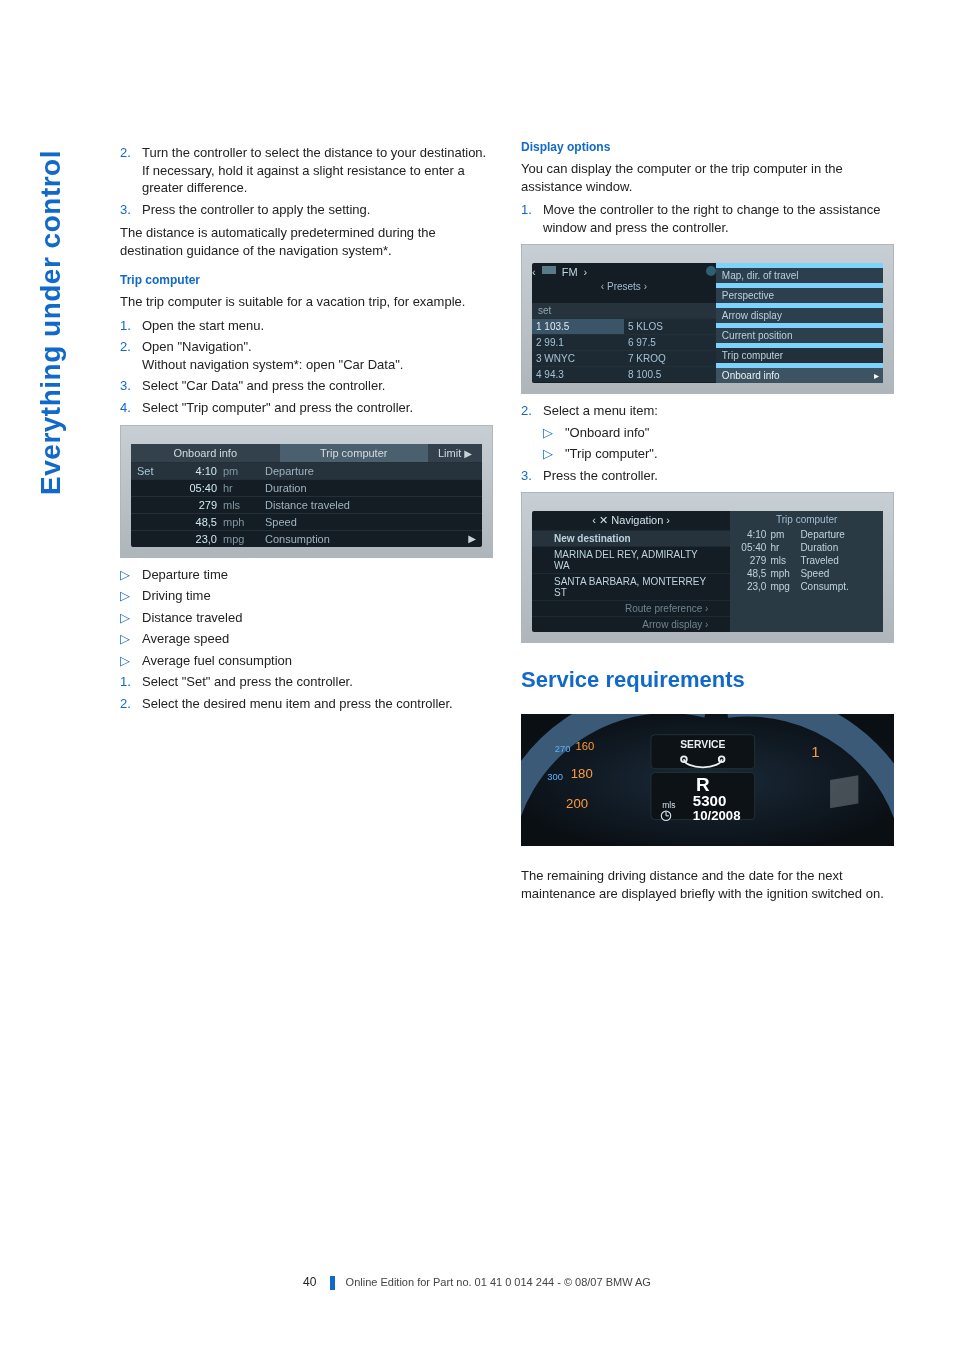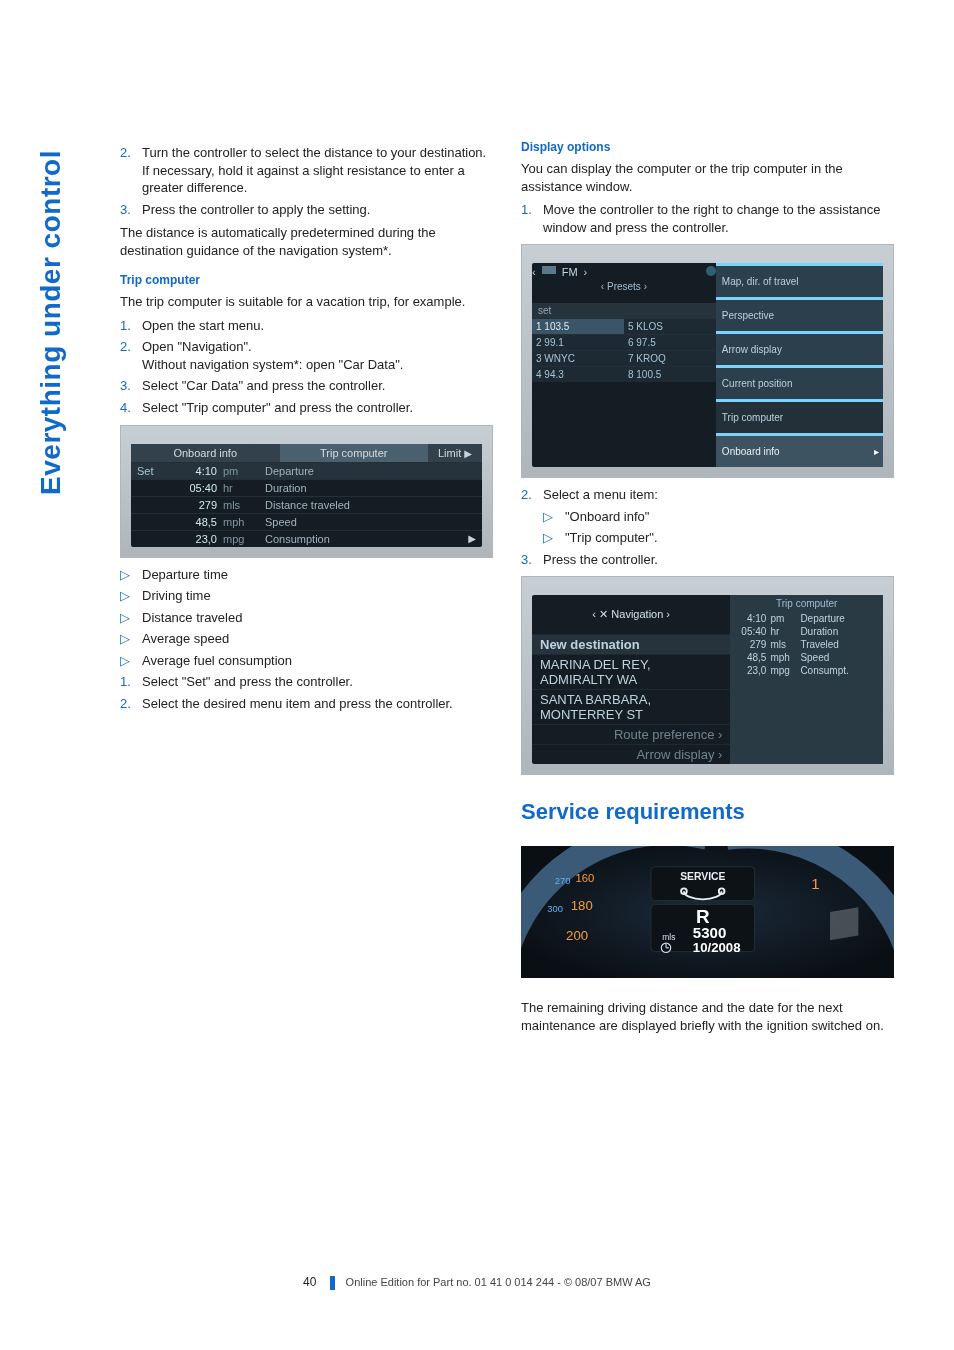--- a/index.html
+++ b/index.html
@@ -82,28 +82,28 @@
   .c3 { width: 36px; color:#7f96a2;}
   .c4 { flex:1; color:#9eb3bf;}
   .radio-top { display:flex; justify-content:center; gap:6px; padding:3px 0; color:#bfd6e4; font-size:11px;}
   .radio-sub { text-align:center; color:#9fbdd1; font-size:10px; padding-bottom:11px;}
   .radio-split { display:flex; }
   .radio-left { flex:1.1; }
   .radio-right { flex:1; background:#2c3f4c; font-size:10px; }
   .radio-grid { display:grid; grid-template-columns: 1fr 1fr; font-size:10px; }
   .radio-cell { padding:2px 4px; border-top:1px solid #243038; background:#1e2a33; color:#a3c3d5;}
   .radio-cell.hl { background:#3a5568; color:#dfeaf0;}
-  .radio-menu-item { padding:10px 6px; border-top:3px solid #7dd3fc; color:#b8d1de;}
+  .radio-menu-item { padding:2px 6px; border-top:5px solid #7dd3fc; color:#b8d1de;}
   .radio-menu-item.sel { background:#3d5361; color:#e8f0f4; position:relative;}
   .radio-menu-item.sel::after { content:"▸"; position:absolute; right:4px; color:#fff;}
   .nav-split { display:flex; }
   .nav-left { flex:1.3; }
   .nav-right { flex:1; background:#2a3a45; font-size:10px;}
-  .nav-title { text-align:center; padding:13px 0; color:#cfe0e8; font-size:11px;}
-  .nav-item { padding:2px 8px; font-size:13px; color:#bcd3de; border-top:1px solid #1c2a33;}
+  .nav-title { text-align:center; padding:3px 0; color:#cfe0e8; font-size:11px;}
+  .nav-item { padding:2px 22px; font-size:10px; color:#bcd3de; border-top:1px solid #1c2a33;}
   .nav-item.dim { color:#6e8490;text-align:right;}
   .nav-computer-row { display:flex; padding:1px 6px; font-size:10px; gap:4px; color:#bcd3de;}
   .ncr1{width:30px;text-align:right;} .ncr2{width:26px;} .ncr3{flex:1;}
   .cluster {
     position: relative;
     width: 100%;
     height: 132px;
     background: radial-gradient(ellipse at center, #1a2a3a 0%, #0a0f14 80%);
     margin: 21px 0;
     overflow: hidden;

